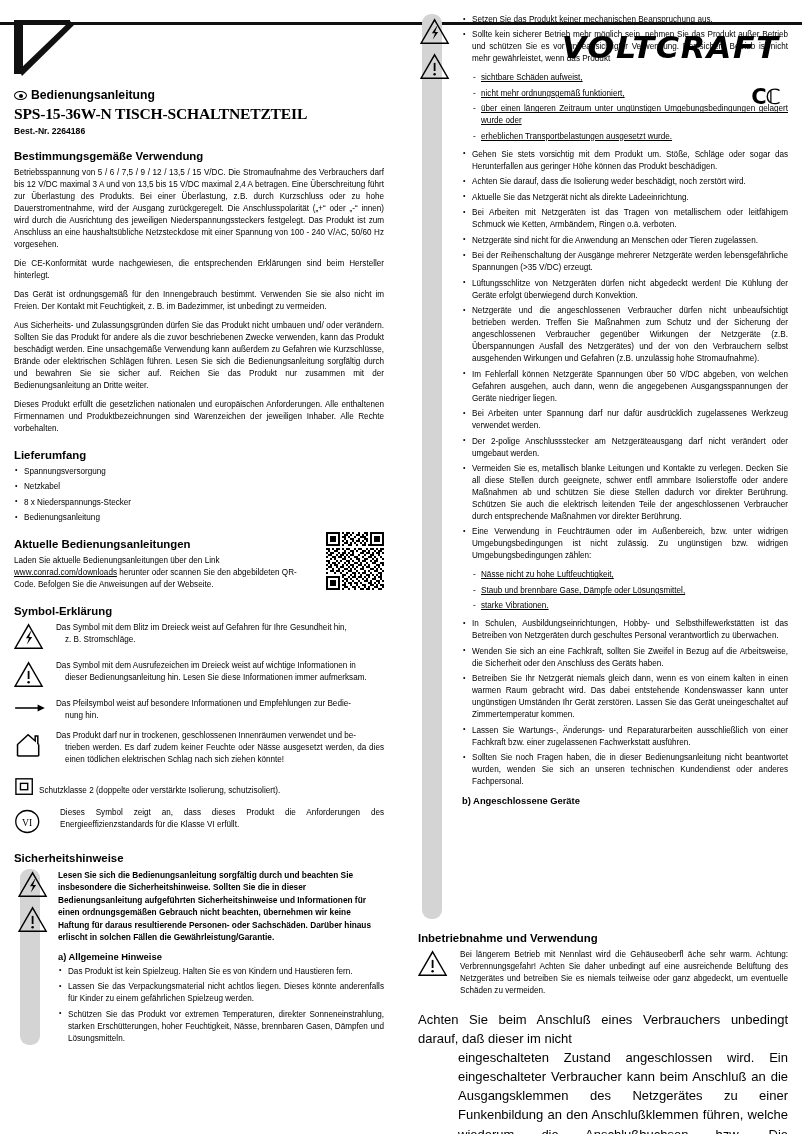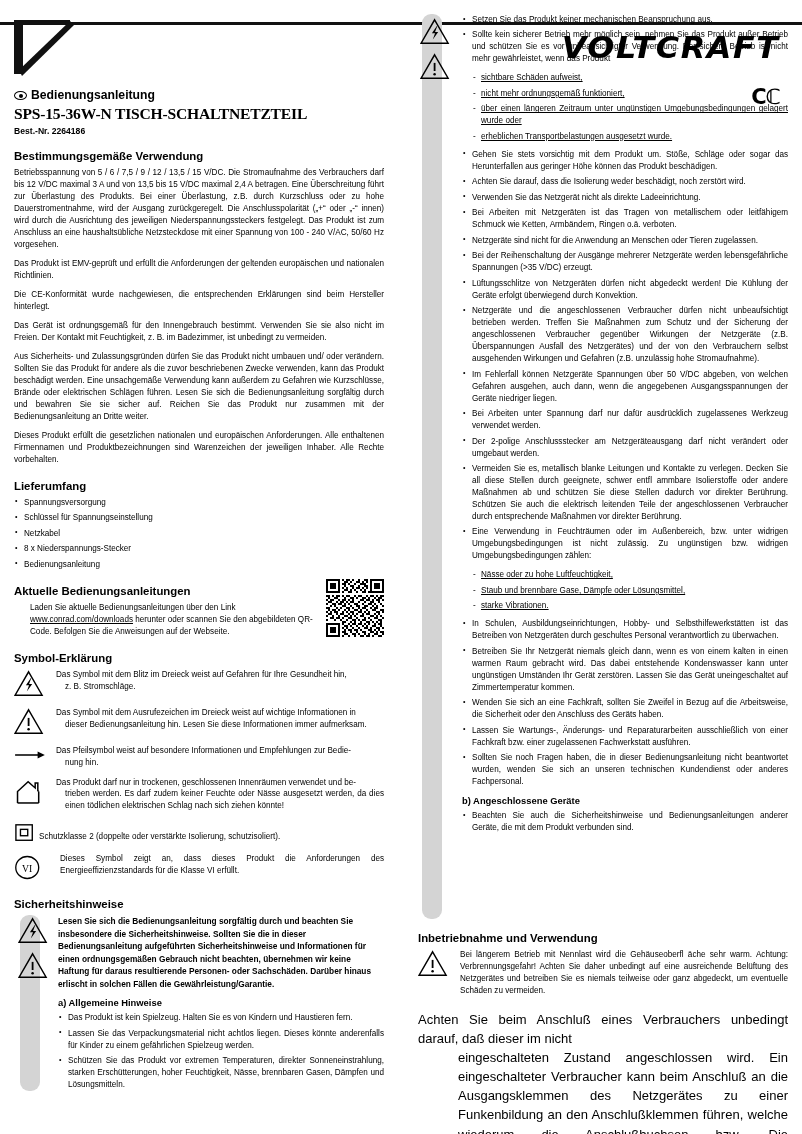--- a/index.html
+++ b/index.html
@@ -112,21 +112,21 @@
     position:relative; padding-left:44px;
   }
   .rightwarn .greybar{ left:4px; width:20px; }
   .rightwarn .warnicons{ left:2px; top:4px; }
 
   
   .qr-wrap{ position:relative; }
   .qr{
     position:absolute; right:0; top:-6px; width:58px; height:58px;
   }
-  .qr-text{ width:300px;margin-left:16px; }
+  .qr-text{ width:300px; }
 
   .indent-para{
     font-size:13px; line-height:1.47; text-align:justify;
     margin:0 0 7px 0;
   }
   .indent-para .hang{ display:block; padding-left:40px; }
 </style>
 </head>
 <body>
 
@@ -147,31 +147,29 @@
 
     <div class="doctype">
       <span class="lang-badge"></span>
       <span>Bedienungsanleitung</span>
     </div>
     <h1 class="model">SPS-15-36W-N TISCH-SCHALTNETZTEIL</h1>
     <div class="ordernum">Best.-Nr. 2264186</div>
 
     <h2>Bestimmungsgemäße Verwendung</h2>
     <p>Betriebsspannung von 5 / 6 / 7,5 / 9 / 12 / 13,5 / 15 V/DC. Die Stromaufnahme des Verbrauchers darf bis 12 V/DC maximal 3 A und von 13,5 bis 15 V/DC maximal 2,4 A betragen. Eine Überschreitung führt zur Überlastung des Produkts. Bei einer Überlastung, z.B. durch Kurzschluss oder zu hohe Dauerstromentnahme, wird der Ausgang zurückgeregelt. Die Anschlusspolarität („+“ oder „-“ innen) wird durch die Ausrichtung des jeweiligen Niederspannungssteckers festgelegt. Das Produkt ist zum Anschluss an eine haushaltsübliche Netzsteckdose mit einer Spannung von 100 - 240 V/AC, 50/60 Hz vorgesehen.</p>
-    <p>Das Produkt ist EMV-geprüft und erfüllt die Anforderungen der geltenden europäischen und nationalen Richtlinien.</p>
     <p>Die CE-Konformität wurde nachgewiesen, die entsprechenden Erklärungen sind beim Hersteller hinterlegt.</p>
     <p>Das Gerät ist ordnungsgemäß für den Innengebrauch bestimmt. Verwenden Sie sie also nicht im Freien. Der Kontakt mit Feuchtigkeit, z. B. im Badezimmer, ist unbedingt zu vermeiden.</p>
     <p>Aus Sicherheits- und Zulassungsgründen dürfen Sie das Produkt nicht umbauen und/ oder verändern. Sollten Sie das Produkt für andere als die zuvor beschriebenen Zwecke verwenden, kann das Produkt beschädigt werden. Eine unsachgemäße Verwendung kann außerdem zu Gefahren wie Kurzschlüsse, Brände oder elektrischen Schlägen führen. Lesen Sie sich die Bedienungsanleitung sorgfältig durch und bewahren Sie sie sicher auf. Reichen Sie das Produkt nur zusammen mit der Bedienungsanleitung an Dritte weiter.</p>
     <p>Dieses Produkt erfüllt die gesetzlichen nationalen und europäischen Anforderungen. Alle enthaltenen Firmennamen und Produktbezeichnungen sind Warenzeichen der jeweiligen Inhaber. Alle Rechte vorbehalten.</p>
 
     <div class="spacer-sm"></div>
     <h2>Lieferumfang</h2>
     <ul class="plain">
       <li>Spannungsversorgung</li>
-      <li>Schlüssel für Spannungseinstellung</li>
       <li>Netzkabel</li>
       <li>8 x Niederspannungs-Stecker</li>
       <li>Bedienungsanleitung</li>
     </ul>
 
     <div class="spacer-sm"></div>
     <div class="qr-wrap">
       <h2>Aktuelle Bedienungsanleitungen</h2>
       <p class="qr-text nojust"><span>Laden Sie aktuelle Bedienungsanleitungen über den Link </span><a class="link" href="#">www.conrad.com/downloads</a><span> herunter oder scannen Sie den abgebildeten QR-Code. Befolgen Sie die Anweisungen auf der Webseite.</span></p>
       <svg class="qr" viewBox="0 0 29 29" shape-rendering="crispEdges">
@@ -536,49 +534,46 @@
       </ul>
       <ul class="dash">
         <li>sichtbare Schäden aufweist,</li>
         <li>nicht mehr ordnungsgemäß funktioniert,</li>
         <li>über einen längeren Zeitraum unter ungünstigen Umgebungsbedingungen gelagert wurde oder</li>
         <li>erheblichen Transportbelastungen ausgesetzt wurde.</li>
       </ul>
       <ul>
         <li>Gehen Sie stets vorsichtig mit dem Produkt um. Stöße, Schläge oder sogar das Herunterfallen aus geringer Höhe können das Produkt beschädigen.</li>
         <li>Achten Sie darauf, dass die Isolierung weder beschädigt, noch zerstört wird.</li>
-        <li>Verwenden Sie das Netzgerät nicht als direkte Ladeeinrichtung.</li>
+        <li>Aktuelle Sie das Netzgerät nicht als direkte Ladeeinrichtung.</li>
         <li>Bei Arbeiten mit Netzgeräten ist das Tragen von metallischem oder leitfähigem Schmuck wie Ketten, Armbändern, Ringen o.ä. verboten.</li>
         <li>Netzgeräte sind nicht für die Anwendung an Menschen oder Tieren zugelassen.</li>
         <li>Bei der Reihenschaltung der Ausgänge mehrerer Netzgeräte werden lebensgefährliche Spannungen (&gt;35 V/DC) erzeugt.</li>
         <li>Lüftungsschlitze von Netzgeräten dürfen nicht abgedeckt werden! Die Kühlung der Geräte erfolgt überwiegend durch Konvektion.</li>
         <li>Netzgeräte und die angeschlossenen Verbraucher dürfen nicht unbeaufsichtigt betrieben werden. Treffen Sie Maßnahmen zum Schutz und der Sicherung der angeschlossenen Verbraucher gegenüber Wirkungen der Netzgeräte (z.B. Überspannungen Ausfall des Netzgerätes) und der von den Verbrauchern selbst ausgehenden Wirkungen und Gefahren (z.B. unzulässig hohe Stromaufnahme).</li>
         <li>Im Fehlerfall können Netzgeräte Spannungen über 50 V/DC abgeben, von welchen Gefahren ausgehen, auch dann, wenn die angegebenen Ausgangsspannungen der Geräte niedriger liegen.</li>
         <li>Bei Arbeiten unter Spannung darf nur dafür ausdrücklich zugelassenes Werkzeug verwendet werden.</li>
         <li>Der 2-polige Anschlussstecker am Netzgeräteausgang darf nicht verändert oder umgebaut werden.</li>
         <li>Vermeiden Sie es, metallisch blanke Leitungen und Kontakte zu verlegen. Decken Sie all diese Stellen durch geeignete, schwer entfl ammbare Isolierstoffe oder andere Maßnahmen ab und schützen Sie diese Stellen  dadurch vor direkter Berührung. Schützen Sie auch die elektrisch leitenden Teile der angeschlossenen Verbraucher durch entsprechende Maßnahmen vor direkter Berührung.</li>
         <li>Eine Verwendung in Feuchträumen oder im Außenbereich, bzw. unter widrigen Umgebungsbedingungen ist nicht zulässig. Zu ungünstigen bzw. widrigen Umgebungsbedingungen zählen:</li>
       </ul>
       <ul class="dash">
-        <li>Nässe oder zu hohe Luftfeuchtigkeit,</li>
+        <li>Nässe nicht zu hohe Luftfeuchtigkeit,</li>
         <li>Staub und brennbare Gase, Dämpfe oder Lösungsmittel,</li>
         <li>starke Vibrationen.</li>
       </ul>
       <ul>
         <li>In Schulen, Ausbildungseinrichtungen, Hobby- und Selbsthilfewerkstätten ist das Betreiben von Netzgeräten durch geschultes Personal verantwortlich zu überwachen.</li>
+        <li>Wenden Sie sich an eine Fachkraft, sollten Sie Zweifel in Bezug auf die Arbeitsweise, die Sicherheit oder den Anschluss des Geräts haben.</li>
         <li>Betreiben Sie Ihr Netzgerät niemals gleich dann, wenn es von einem kalten in einen warmen Raum gebracht wird. Das dabei entstehende Kondenswasser kann unter ungünstigen Umständen Ihr Gerät zerstören. Lassen Sie das Gerät uneingeschaltet auf Zimmertemperatur kommen.</li>
-        <li>Wenden Sie sich an eine Fachkraft, sollten Sie Zweifel in Bezug auf die Arbeitsweise, die Sicherheit oder den Anschluss des Geräts haben.</li>
         <li>Lassen Sie Wartungs-, Änderungs- und Reparaturarbeiten ausschließlich von einer Fachkraft bzw. einer zugelassenen Fachwerkstatt ausführen.</li>
         <li>Sollten Sie noch Fragen haben, die in dieser Bedienungsanleitung nicht beantwortet wurden, wenden Sie sich an unseren technischen Kundendienst oder anderes Fachpersonal.</li>
       </ul>
 
       <h3>b) Angeschlossene Geräte</h3>
-      <ul>
-        <li>Beachten Sie auch die Sicherheitshinweise und Bedienungsanleitungen anderer Geräte, die mit dem Produkt verbunden sind.</li>
-      </ul>
     </div>
 
     <div class="spacer-md"></div>
     <h2>Inbetriebnahme und Verwendung</h2>
 
     <div class="symrow">
       <div class="ico">
         <svg viewBox="0 0 34 30" width="31" height="27">
             <path d="M16 2 L31 28 L1 28 Z" fill="none" stroke="#000" stroke-width="1.6"></path>
             <rect x="15" y="11" width="2" height="9" fill="#000"></rect>

